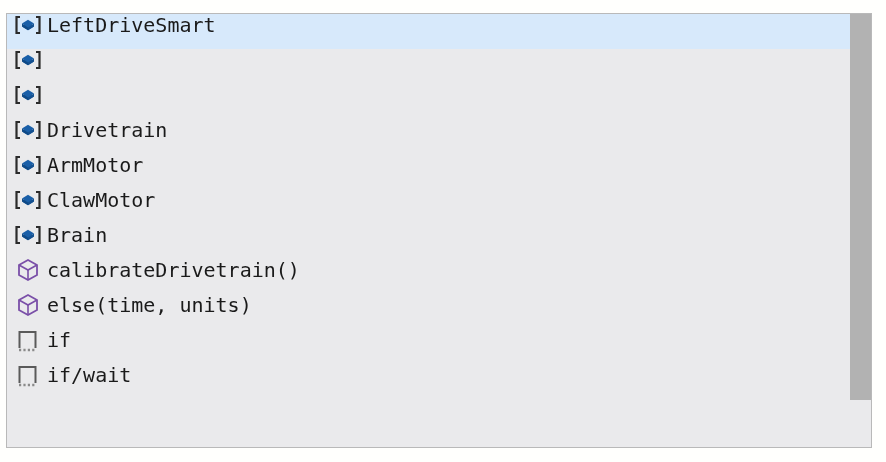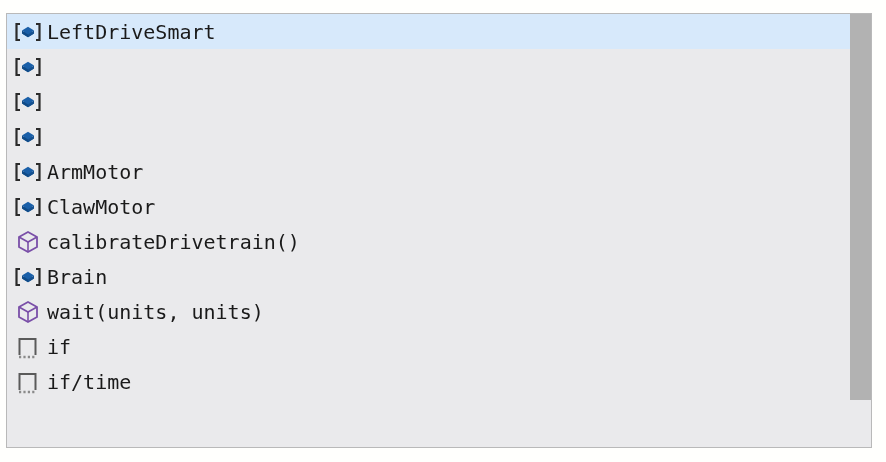--- a/index.html
+++ b/index.html
@@ -35,21 +35,21 @@
     right: 0;
     bottom: 0;
     list-style: none;
     margin: 0;
     padding: 0;
   }
 
   .suggestion-row {
     height: 35px;
     display: flex;
-    align-items: center;
+    align-items: flex-start;
     padding-left: 8px;
     box-sizing: border-box;
     background: transparent;
     cursor: default;
     user-select: none;
   }
   .suggestion-row.is-selected {
     background: #d7e9fb;
   }
 
@@ -138,20 +138,21 @@
         <span class="row-icon">
           <svg width="26" height="20" viewBox="0 0 26 20">
             <path d="M5 2 L1.5 2 L1.5 18 L5 18" fill="none" stroke="#2b2b2b" stroke-width="2.2"></path>
             <path d="M21 2 L24.5 2 L24.5 18 L21 18" fill="none" stroke="#2b2b2b" stroke-width="2.2"></path>
             <path d="M7 11.4 L13 7.6 L19 11.4 L13 15.2 Z" fill="#1a5fa8"></path>
             <path d="M7 8.6 L13 4.8 L19 8.6 L13 12.4 Z" fill="#1a5fa8"></path>
             <path d="M7 8.6 L7 11.4 L13 15.2 L13 12.4 Z" fill="#0f4a86"></path>
             <path d="M19 8.6 L19 11.4 L13 15.2 L13 12.4 Z" fill="#15508f"></path>
           </svg>
         </span>
+        <span class="row-label">Drivetrain</span>
       </li>
       <li class="suggestion-row">
         <span class="row-icon">
           <svg width="26" height="20" viewBox="0 0 26 20">
             <path d="M5 2 L1.5 2 L1.5 18 L5 18" fill="none" stroke="#2b2b2b" stroke-width="2.2"></path>
             <path d="M21 2 L24.5 2 L24.5 18 L21 18" fill="none" stroke="#2b2b2b" stroke-width="2.2"></path>
             <path d="M7 11.4 L13 7.6 L19 11.4 L13 15.2 Z" fill="#1a5fa8"></path>
             <path d="M7 8.6 L13 4.8 L19 8.6 L13 12.4 Z" fill="#1a5fa8"></path>
             <path d="M7 8.6 L7 11.4 L13 15.2 L13 12.4 Z" fill="#0f4a86"></path>
             <path d="M19 8.6 L19 11.4 L13 15.2 L13 12.4 Z" fill="#15508f"></path>
@@ -164,71 +165,71 @@
           <svg width="26" height="20" viewBox="0 0 26 20">
             <path d="M5 2 L1.5 2 L1.5 18 L5 18" fill="none" stroke="#2b2b2b" stroke-width="2.2"></path>
             <path d="M21 2 L24.5 2 L24.5 18 L21 18" fill="none" stroke="#2b2b2b" stroke-width="2.2"></path>
             <path d="M7 11.4 L13 7.6 L19 11.4 L13 15.2 Z" fill="#1a5fa8"></path>
             <path d="M7 8.6 L13 4.8 L19 8.6 L13 12.4 Z" fill="#1a5fa8"></path>
             <path d="M7 8.6 L7 11.4 L13 15.2 L13 12.4 Z" fill="#0f4a86"></path>
             <path d="M19 8.6 L19 11.4 L13 15.2 L13 12.4 Z" fill="#15508f"></path>
           </svg>
         </span>
         <span class="row-label">ClawMotor</span>
+      </li>
+      <li class="suggestion-row">
+        <span class="row-icon">
+          <svg width="26" height="20" viewBox="0 0 26 20">
+            <path d="M5 2 L1.5 2 L1.5 18 L5 18" fill="none" stroke="#2b2b2b" stroke-width="2.2"></path>
+            <path d="M21 2 L24.5 2 L24.5 18 L21 18" fill="none" stroke="#2b2b2b" stroke-width="2.2"></path>
+            <path d="M7 11.4 L13 7.6 L19 11.4 L13 15.2 Z" fill="#1a5fa8"></path>
+            <path d="M7 8.6 L13 4.8 L19 8.6 L13 12.4 Z" fill="#1a5fa8"></path>
+            <path d="M7 8.6 L7 11.4 L13 15.2 L13 12.4 Z" fill="#0f4a86"></path>
+            <path d="M19 8.6 L19 11.4 L13 15.2 L13 12.4 Z" fill="#15508f"></path>
+          </svg>
+        </span>
+        <span class="row-label">Brain</span>
       </li>
       <li class="suggestion-row">
         <span class="row-icon">
           <svg width="26" height="24" viewBox="0 0 26 24">
             <path d="M13 2 L22 7 L22 17 L13 22 L4 17 L4 7 Z" fill="none" stroke="#7a4fa8" stroke-width="1.8"></path>
             <path d="M4 7 L13 12 L22 7" fill="none" stroke="#7a4fa8" stroke-width="1.6"></path>
             <path d="M13 12 L13 22" fill="none" stroke="#7a4fa8" stroke-width="1.6"></path>
           </svg>
         </span>
         <span class="row-label">calibrateDrivetrain()</span>
       </li>
       <li class="suggestion-row">
         <span class="row-icon">
-          <svg width="26" height="20" viewBox="0 0 26 20">
-            <path d="M5 2 L1.5 2 L1.5 18 L5 18" fill="none" stroke="#2b2b2b" stroke-width="2.2"></path>
-            <path d="M21 2 L24.5 2 L24.5 18 L21 18" fill="none" stroke="#2b2b2b" stroke-width="2.2"></path>
-            <path d="M7 11.4 L13 7.6 L19 11.4 L13 15.2 Z" fill="#1a5fa8"></path>
-            <path d="M7 8.6 L13 4.8 L19 8.6 L13 12.4 Z" fill="#1a5fa8"></path>
-            <path d="M7 8.6 L7 11.4 L13 15.2 L13 12.4 Z" fill="#0f4a86"></path>
-            <path d="M19 8.6 L19 11.4 L13 15.2 L13 12.4 Z" fill="#15508f"></path>
-          </svg>
-        </span>
-        <span class="row-label">Brain</span>
-      </li>
-      <li class="suggestion-row">
-        <span class="row-icon">
           <svg width="26" height="24" viewBox="0 0 26 24">
             <path d="M13 2 L22 7 L22 17 L13 22 L4 17 L4 7 Z" fill="none" stroke="#7a4fa8" stroke-width="1.8"></path>
             <path d="M4 7 L13 12 L22 7" fill="none" stroke="#7a4fa8" stroke-width="1.6"></path>
             <path d="M13 12 L13 22" fill="none" stroke="#7a4fa8" stroke-width="1.6"></path>
           </svg>
         </span>
-        <span class="row-label">wait(units, units)</span>
+        <span class="row-label">else(time, units)</span>
       </li>
       <li class="suggestion-row">
         <span class="row-icon">
           <svg width="26" height="24" viewBox="0 0 26 24">
             <path d="M4.5 20 L4.5 4 L20.5 4 L20.5 20" fill="none" stroke="#5a5a5a" stroke-width="2"></path>
             <line x1="4" y1="22" x2="21" y2="22" stroke="#8a8a8a" stroke-width="2.4" stroke-dasharray="2.2 2.2"></line>
           </svg>
         </span>
         <span class="row-label">if</span>
       </li>
       <li class="suggestion-row">
         <span class="row-icon">
           <svg width="26" height="24" viewBox="0 0 26 24">
             <path d="M4.5 20 L4.5 4 L20.5 4 L20.5 20" fill="none" stroke="#5a5a5a" stroke-width="2"></path>
             <line x1="4" y1="22" x2="21" y2="22" stroke="#8a8a8a" stroke-width="2.4" stroke-dasharray="2.2 2.2"></line>
           </svg>
         </span>
-        <span class="row-label">if/time</span>
+        <span class="row-label">if/wait</span>
       </li>
     </ul>
 
   <div id="popup-scrollbar">
     <div id="popup-scrollbar-thumb"></div>
   </div>
 
 </div>
 
 </body></html>

